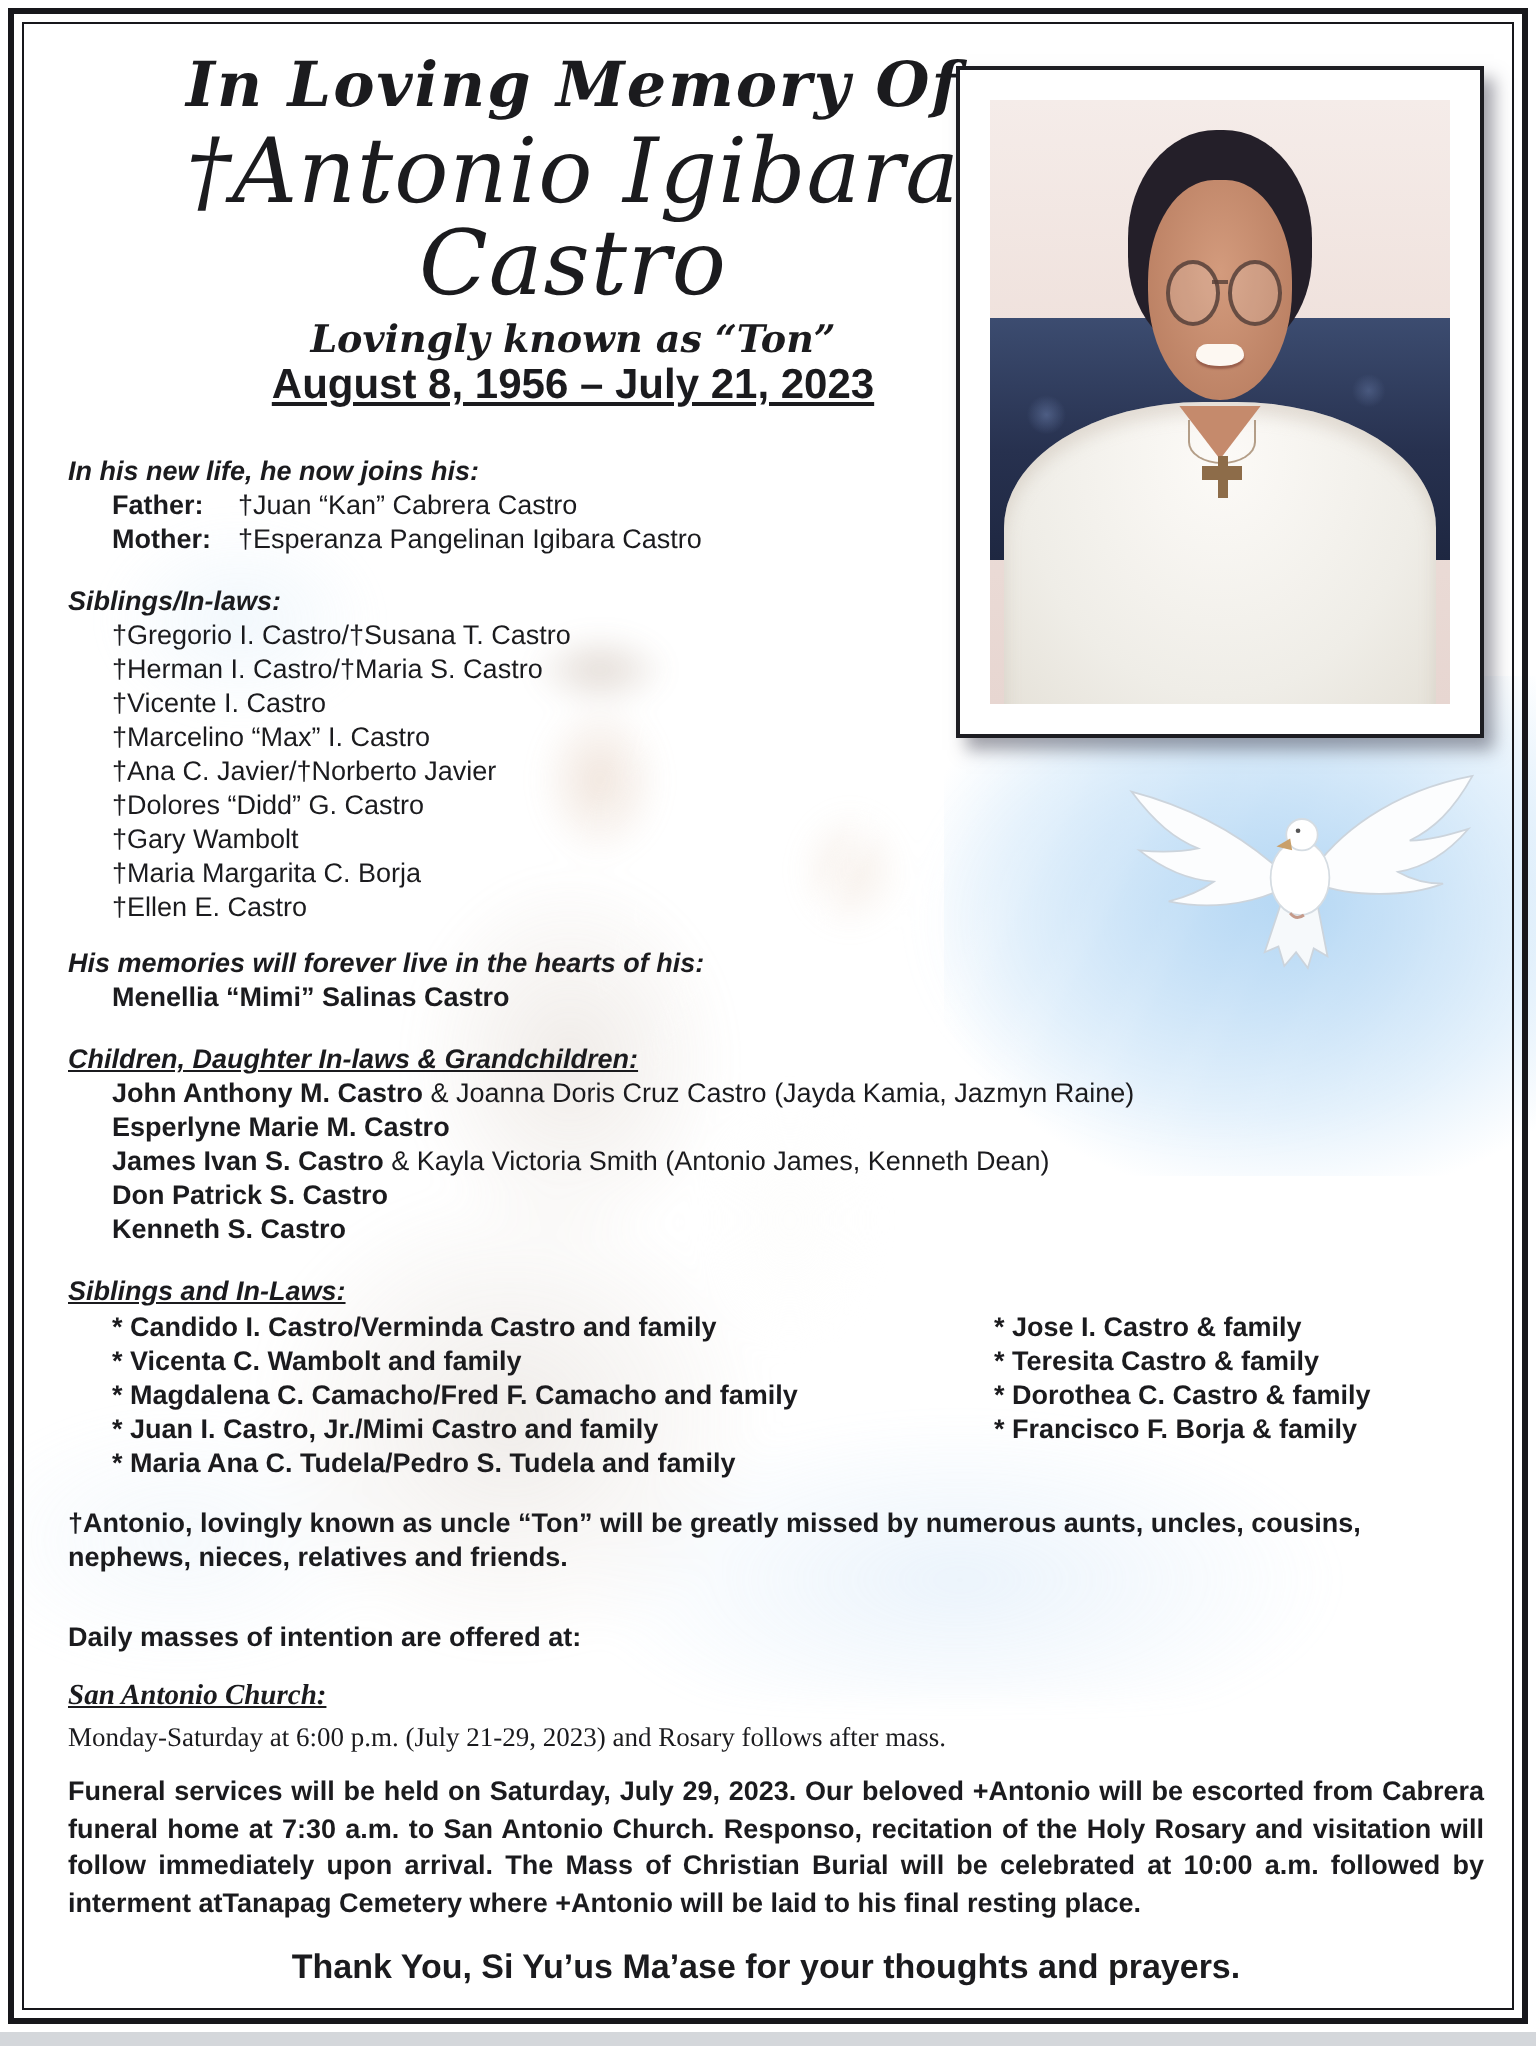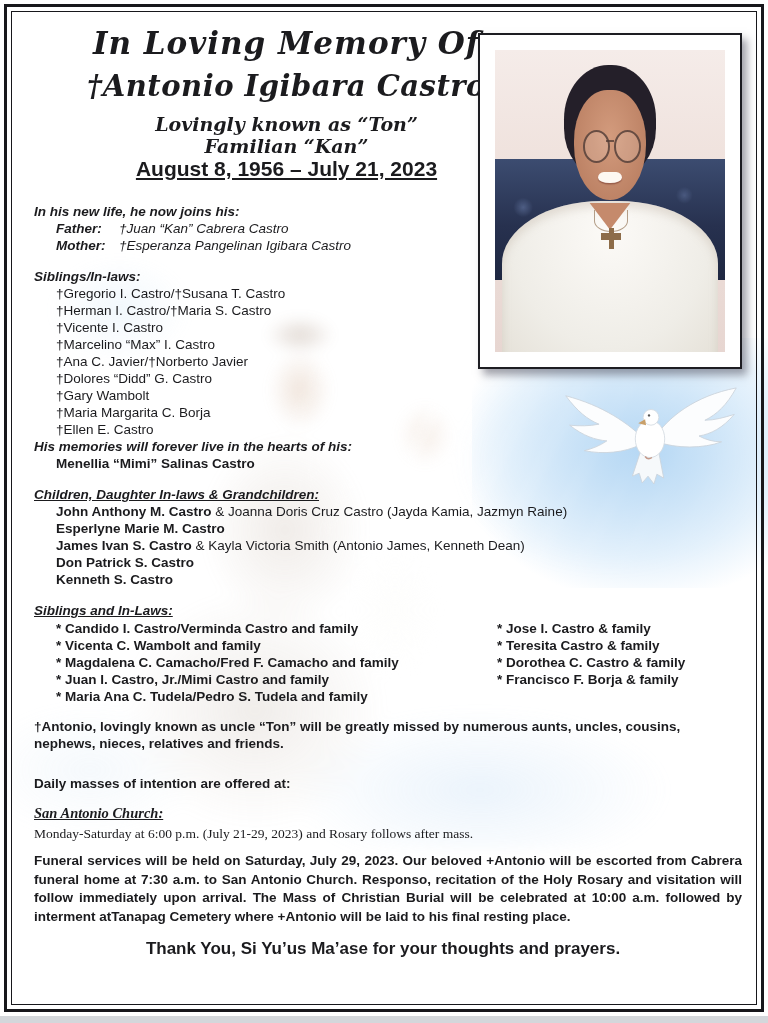--- a/index.html
+++ b/index.html
@@ -64,30 +64,30 @@
     border-radius:6px 6px 50% 50%;box-shadow:0 1.5px 1px rgba(120,60,50,.55);}
   .cross-v{position:absolute;left:49.4%;top:59%;width:2.4%;height:7%;background:#8d6c49;}
   .cross-h{position:absolute;left:46%;top:60.6%;width:9%;height:2.2%;background:#8d6c49;}
   .chain{position:absolute;left:43%;top:53%;width:14%;height:7%;border:1.5px solid rgba(150,120,90,.7);
     border-top:none;border-radius:0 0 50% 50%;}
 
   
   .content{position:relative;z-index:4;padding:25px 26px 0 34px;color:#1b1b1e;font-size:13.5px;line-height:17px;}
   .header{width:505px;text-align:center;}
   .memory-line{font-family:"DejaVu Serif",serif;font-style:italic;font-weight:600;font-size:31px;line-height:36px;letter-spacing:1px;}
-  .name{font-family:"DejaVu Serif",serif;font-style:italic;font-weight:bold;font-size:29px;line-height:46px;margin:2px 0 4px 0;letter-spacing:.5px;}
+  .name{font-family:"DejaVu Serif",serif;font-style:italic;font-weight:normal;font-size:45px;line-height:46px;margin:2px 0 4px 0;letter-spacing:.5px;}
   .known-as{font-family:"DejaVu Serif",serif;font-style:italic;font-weight:600;font-size:19px;line-height:22px;}
   .dates{font-weight:bold;font-size:21px;line-height:20px;margin-top:2px;text-decoration:underline;}
 
-  .sec{}
+  .sec{margin-top:11px;}
   .sec-head{font-weight:bold;font-style:italic;}
   .sec-head.u{text-decoration:underline;}
   .ind{margin-left:22px;}
   .bold{font-weight:bold;}
-  .kv-row{margin-left:22px;display:flex;font-style:italic;}
+  .kv-row{margin-left:22px;display:flex;}
   .kv-label{font-weight:bold;width:63px;flex:0 0 63px;}
   .two-col{display:flex;margin-top:1px;}
   .col-l{flex:0 0 441px;margin-left:22px;}
   .col-r{flex:1;}
   .par-bold{font-weight:bold;margin:11px 0 0 0;}
   .funeral{font-weight:bold;text-align:justify;margin:10px 0 0 0;line-height:18.5px;}
   .footer{margin-top:12px;text-align:center;font-weight:bold;font-size:17px;line-height:22px;padding-right:10px;}
 </style>
 </head>
 <body>
@@ -130,21 +130,20 @@
       </div>
     </div>
   </div>
 
   <div class="content">
 
     <header class="header">
       <div class="memory-line">In Loving Memory Of</div>
       <div class="name">†Antonio Igibara Castro</div>
       <div class="known-as">Lovingly known as “Ton”</div>
-      <div class="known-as">Familian “Kan”</div>
       <div class="dates">August 8, 1956 – July 21, 2023</div>
     </header>
 
     <section class="sec" style="margin-top:24px;">
       <div class="sec-head">In his new life, he now joins his:</div>
       <div class="kv-row">
         <span class="kv-label">Father:</span>
         <span>†Juan “Kan” Cabrera Castro</span>
       </div>
       <div class="kv-row">

